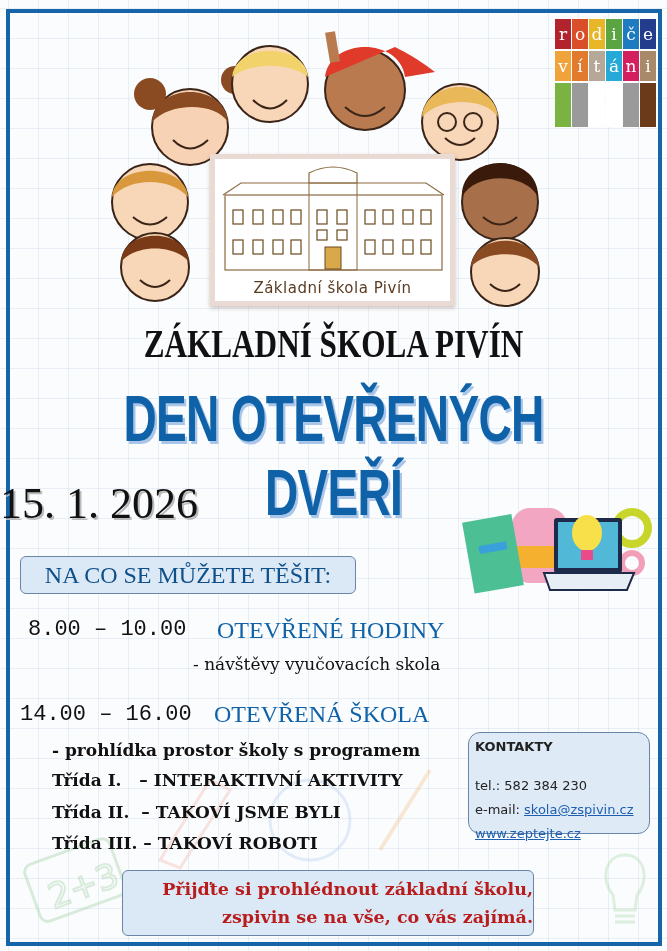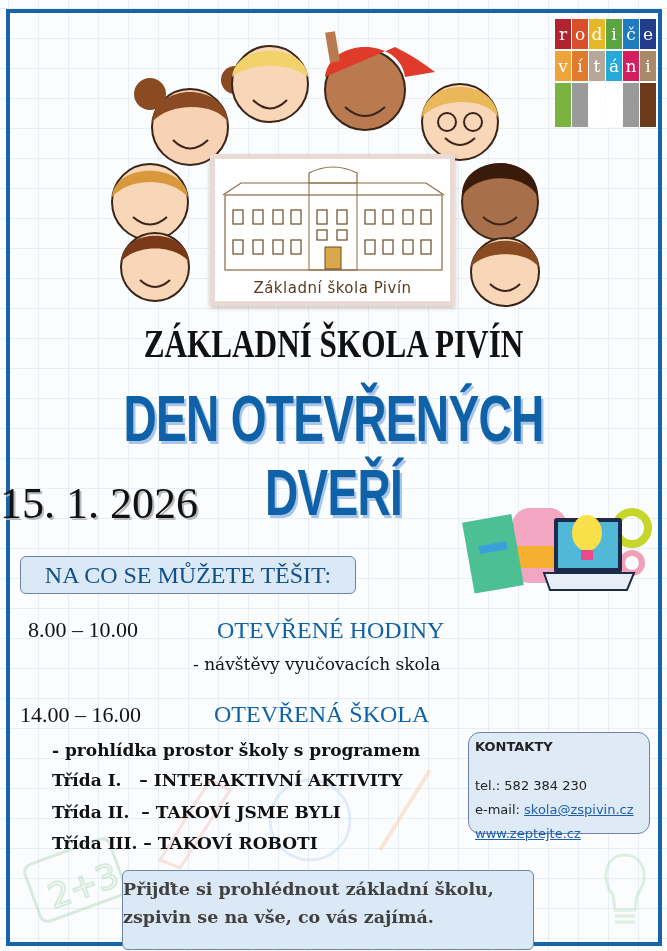--- a/index.html
+++ b/index.html
@@ -65,43 +65,43 @@
     .pill {
       position: absolute; background: #dbe8f6; border: 1.5px solid #6a85a8; border-radius: 6px;
     }
     .pill-heading {
       left: 20px; top: 556px; width: 336px; height: 38px;
       font-family: "Liberation Serif", serif; font-size: 24px; color: #0f4f8a;
       line-height: 36px; text-align: center;
     }
 
     .time {
-      position: absolute; font-family: Liberation Serif, serif; font-size: 22px; color: #111;
+      position: absolute; font-family: Liberation Mono, monospace; font-size: 22px; color: #111;
     }
     .block-title {
       position: absolute; font-family: "Liberation Serif", serif; font-size: 24px; color: #1062a8;
     }
     .line {
       position: absolute; font-family: "DejaVu Serif", serif; font-size: 17px; color: #111;
     }
     .line.bold { font-weight: bold; }
 
     .contact-box {
       left: 468px; top: 732px; width: 182px; height: 102px;
       background: #dfeaf7; border-radius: 12px;
       font-family: "DejaVu Sans", sans-serif; font-size: 13px; color: #222;
       padding: 6px 0 0 6px; line-height: 24px;
     }
     .contact-box .title { font-weight: bold; font-size: 13px; line-height: 16px; margin-bottom: 19px; }
     .contact-box .link { color: #1e5fb0; text-decoration: underline; }
 
     .invite {
-      left: 122px; top: 870px; width: 412px; height: 80px;
+      left: 122px; top: 870px; width: 412px; height: 66px;
       font-family: "DejaVu Serif", serif; font-weight: bold; font-size: 17.5px;
-      color: #404040; text-align: left; line-height: 28px; padding-top: 4px;
+      color: #b91c1c; text-align: right; line-height: 28px; padding-top: 4px;
     }
 
     .doodle { position: absolute; opacity: 0.35; }
   </style>
 </head>
 <body>
 
 <div class="poster">
   <div class="frame"></div>
 

